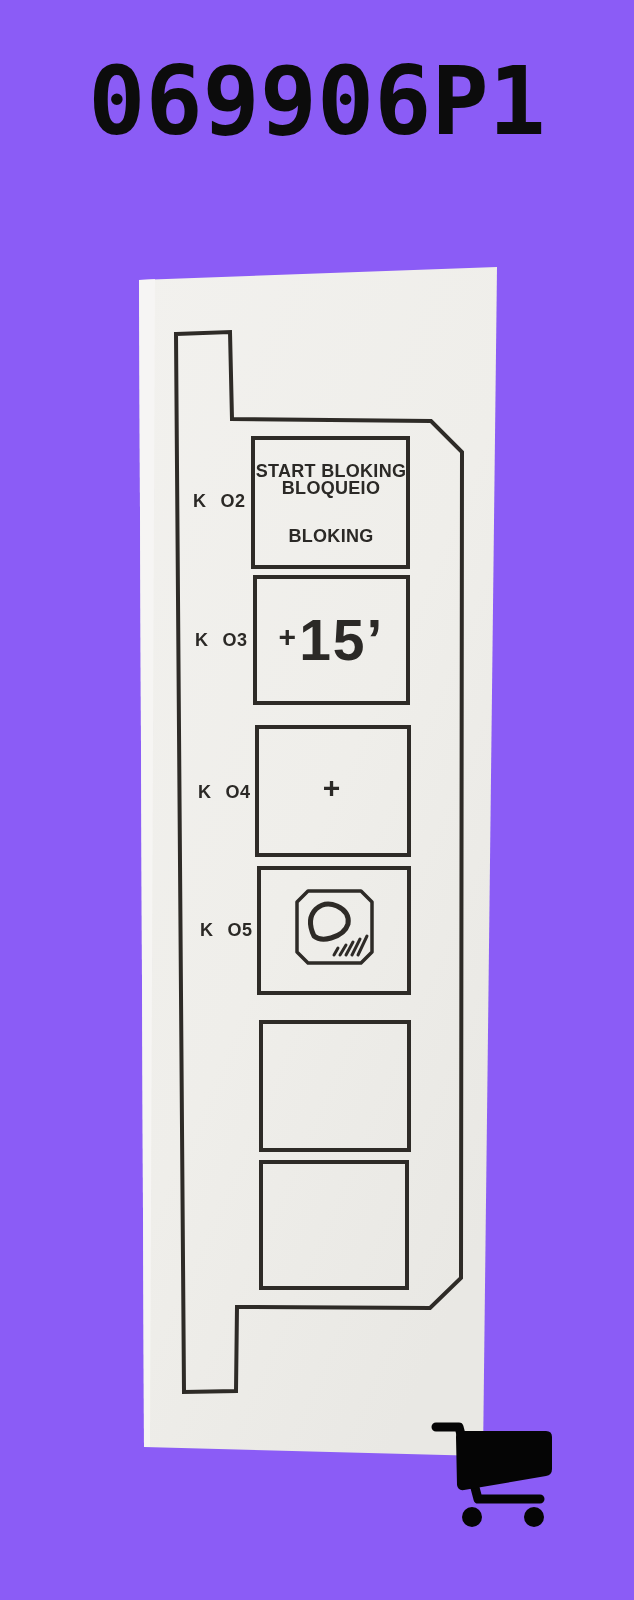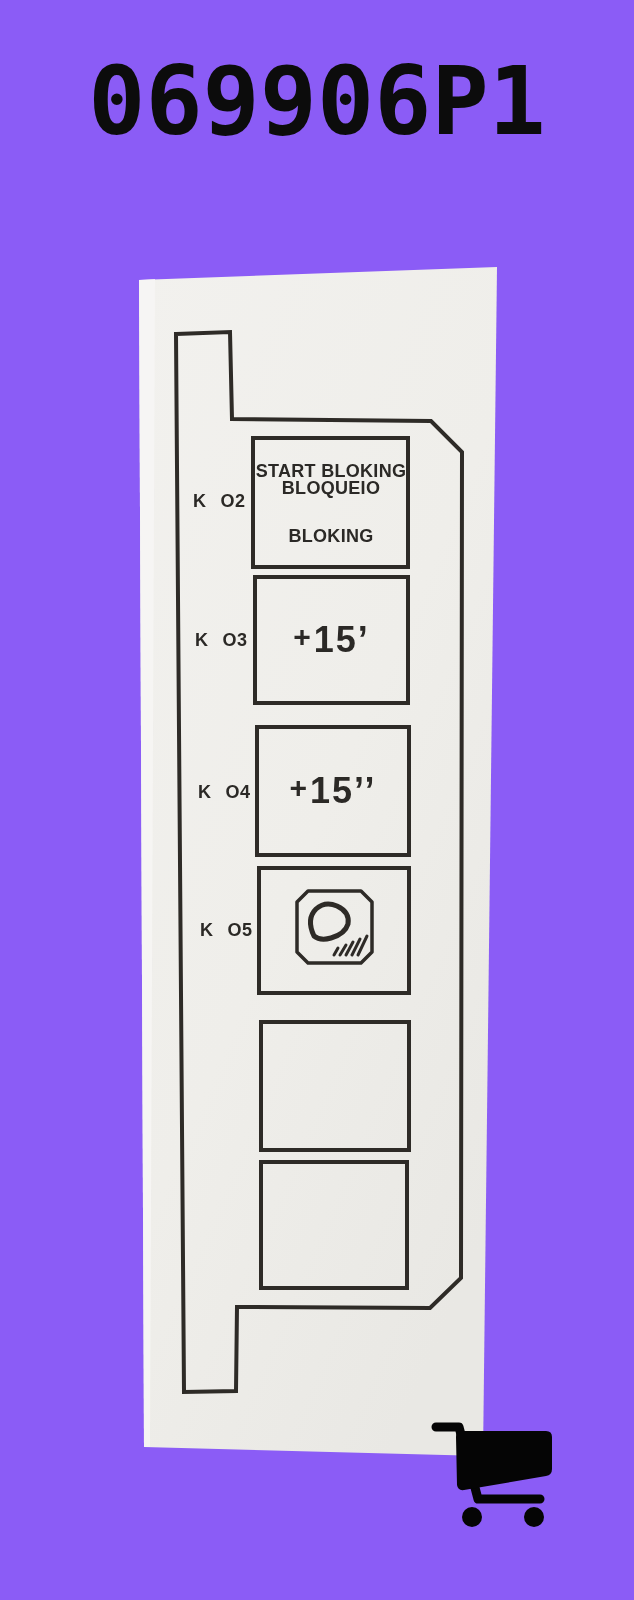--- a/index.html
+++ b/index.html
@@ -49,21 +49,21 @@
     white-space: nowrap;
   }
   .bigcap {
     display: flex;
     align-items: center;
     justify-content: center;
     font-weight: 700;
     white-space: nowrap;
   }
   .bigcap .sign { font-size: 30px; transform: translateY(-3px); margin-right: 3px; }
-  .bigcap .val  { font-size: 36px; letter-spacing: 2px; }
+  .bigcap .val  { font-size: 57px; letter-spacing: 2px; }
   .cart-btn {
     position: absolute;
     left: 425px; top: 1413px;
     width: 135px; height: 125px;
     z-index: 3;
     cursor: pointer;
   }
 </style>
 </head>
 <body>
@@ -128,21 +128,20 @@
   <div class="overlay capline" style="top:478px;">BLOQUEIO</div>
   <div class="overlay capline" style="top:526px;">BLOKING</div>
 
   <div class="overlay bigcap" style="left:255px; top:577px; width:153px; height:126px;">
     <span class="sign">+</span>
     <span class="val">15’</span>
   </div>
 
   <div class="overlay bigcap" style="left:257px; top:727px; width:152px; height:128px;">
     <span class="sign">+</span>
-    <span class="val">15’’</span>
   </div>
 
   <svg class="cart-btn" viewBox="0 0 135 125">
     <g>
       <path d="M11,14 L34,14 L53,86 L115,86" fill="none" stroke="#050505" stroke-width="9" stroke-linecap="round" stroke-linejoin="round"></path>
       <path d="M35,18 L121,18 Q127,18 127,24 L127,56 Q127,62 121,63 L39,77 Q33,78 32,72 L31,24 Q31,18 35,18 Z" fill="#050505"></path>
       <circle cx="47" cy="104" r="10" fill="#050505"></circle>
       <circle cx="109" cy="104" r="10" fill="#050505"></circle>
     </g>
   </svg>

